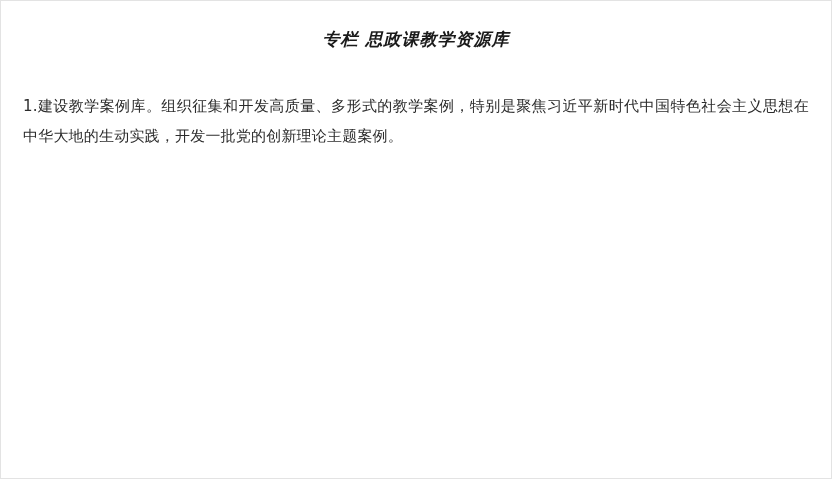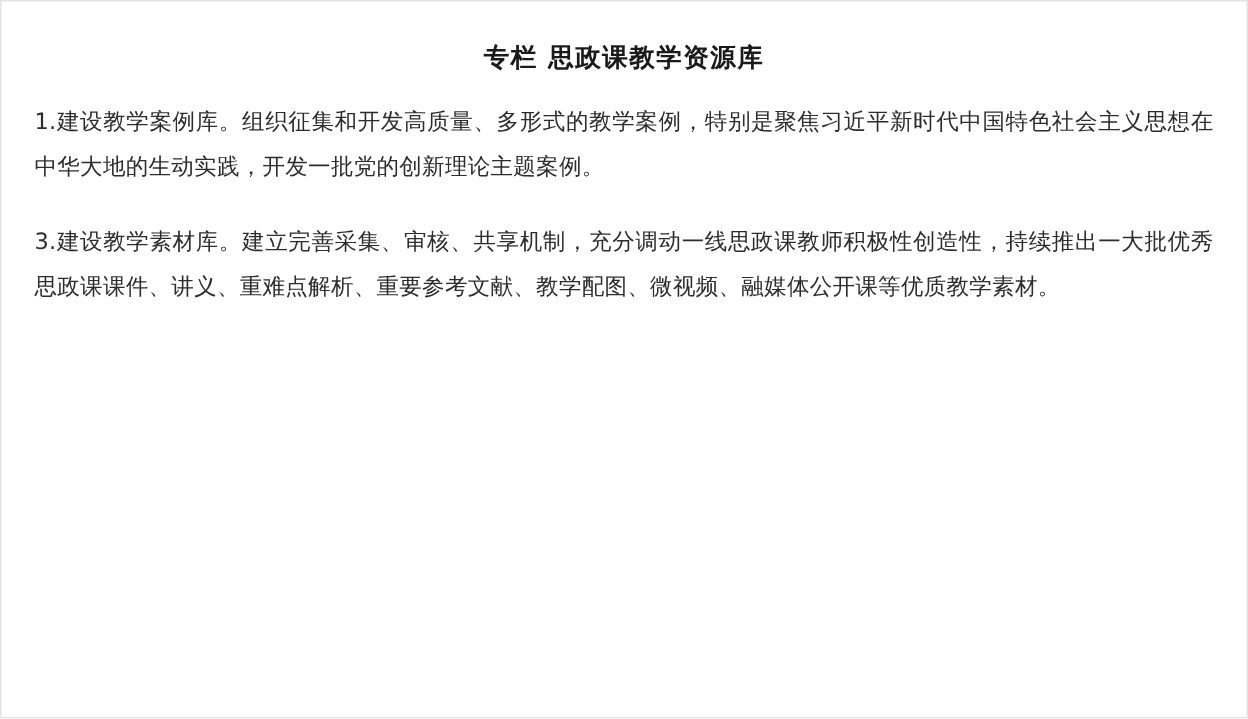--- a/index.html
+++ b/index.html
@@ -26,24 +26,25 @@
   .doc-title {
     text-align: center;
     font-size: 17px;
     font-weight: bold;
     color: #1a1a1a;
     letter-spacing: 1px;
     margin: 0;
     padding-top: 25px;
     padding-bottom: 6px;
     line-height: 1.6;
+    font-style: italic;
   }
   .body-block {
     padding: 0 22px 0 22px;
-    margin-top: 7px;
+    margin-top: 32px;
   }
   .para {
     font-size: 15px;
     line-height: 2.0;
     color: #2c2c2c;
     margin: 0 0 20px 0;
     text-align: justify;
     text-justify: inter-ideograph;
     letter-spacing: 0.2px;
   }
@@ -51,15 +52,14 @@
     margin-bottom: 0;
   }
 </style>
 </head>
 <body>
 
 <div class="page">
   <h1 class="doc-title">专栏  思政课教学资源库</h1>
   <div class="body-block">
     <p class="para">1.建设教学案例库。组织征集和开发高质量、多形式的教学案例，特别是聚焦习近平新时代中国特色社会主义思想在中华大地的生动实践，开发一批党的创新理论主题案例。</p>
-    <p class="para">3.建设教学素材库。建立完善采集、审核、共享机制，充分调动一线思政课教师积极性创造性，持续推出一大批优秀思政课课件、讲义、重难点解析、重要参考文献、教学配图、微视频、融媒体公开课等优质教学素材。</p>
   </div>
 </div>
 
 </body></html>

